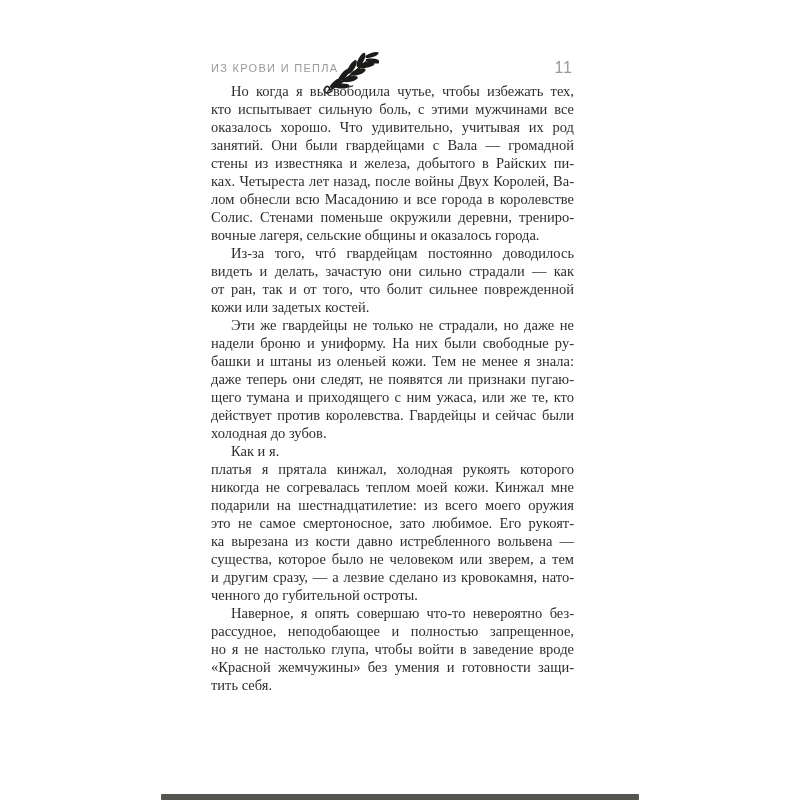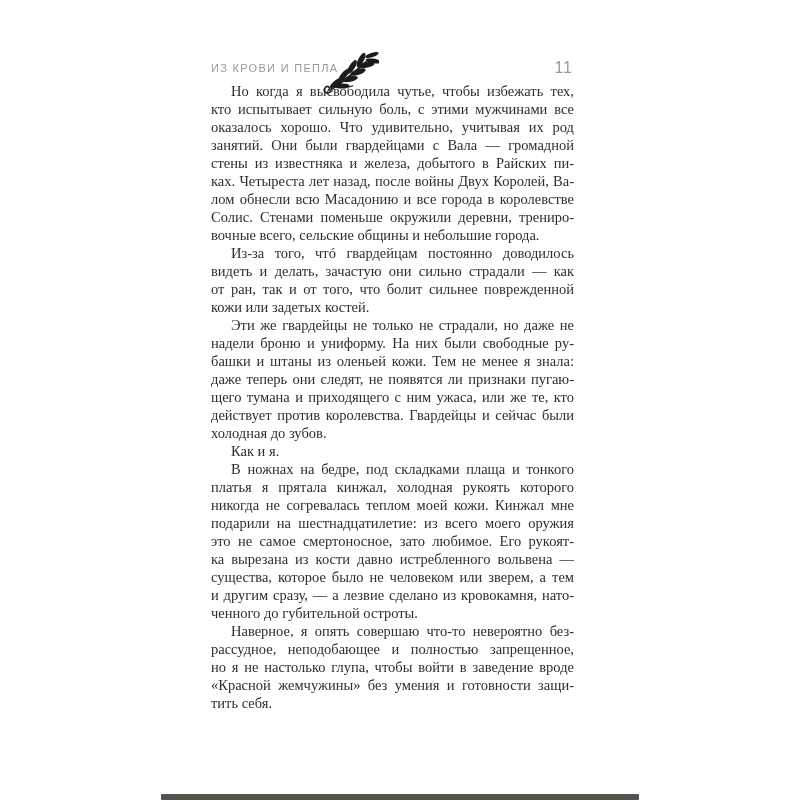--- a/index.html
+++ b/index.html
@@ -89,34 +89,33 @@
 
   <main class="text-block" id="text-block">
       <div class="line indent just">Но когда я высвободила чутье, чтобы избежать тех,</div>
       <div class="line just">кто испытывает сильную боль, с этими мужчинами все</div>
       <div class="line just">оказалось хорошо. Что удивительно, учитывая их род</div>
       <div class="line just">занятий. Они были гвардейцами с Вала — громадной</div>
       <div class="line just">стены из известняка и железа, добытого в Райских пи-</div>
       <div class="line just">ках. Четыреста лет назад, после войны Двух Королей, Ва-</div>
       <div class="line just">лом обнесли всю Масадонию и все города в королевстве</div>
       <div class="line just">Солис. Стенами поменьше окружили деревни, трениро-</div>
-      <div class="line">вочные всего, сельские общины и небольшие города.</div>
+      <div class="line">вочные лагеря, сельские общины и оказалось города.</div>
       <div class="line indent just">Из-за того, чтó гвардейцам постоянно доводилось</div>
       <div class="line just">видеть и делать, зачастую они сильно страдали — как</div>
       <div class="line just">от ран, так и от того, что болит сильнее поврежденной</div>
       <div class="line">кожи или задетых костей.</div>
       <div class="line indent just">Эти же гвардейцы не только не страдали, но даже не</div>
       <div class="line just">надели броню и униформу. На них были свободные ру-</div>
       <div class="line just">башки и штаны из оленьей кожи. Тем не менее я знала:</div>
       <div class="line just">даже теперь они следят, не появятся ли признаки пугаю-</div>
       <div class="line just">щего тумана и приходящего с ним ужаса, или же те, кто</div>
       <div class="line just">действует против королевства. Гвардейцы и сейчас были</div>
       <div class="line">холодная до зубов.</div>
       <div class="line indent">Как и я.</div>
-      <div class="line indent just">В ножнах на бедре, под складками плаща и тонкого</div>
       <div class="line just">платья я прятала кинжал, холодная рукоять которого</div>
       <div class="line just">никогда не согревалась теплом моей кожи. Кинжал мне</div>
       <div class="line just">подарили на шестнадцатилетие: из всего моего оружия</div>
       <div class="line just">это не самое смертоносное, зато любимое. Его рукоят-</div>
       <div class="line just">ка вырезана из кости давно истребленного вольвена —</div>
       <div class="line just">существа, которое было не человеком или зверем, а тем</div>
       <div class="line just">и другим сразу, — а лезвие сделано из кровокамня, нато-</div>
       <div class="line">ченного до губительной остроты.</div>
       <div class="line indent just">Наверное, я опять совершаю что-то невероятно без-</div>
       <div class="line just">рассудное, неподобающее и полностью запрещенное,</div>

